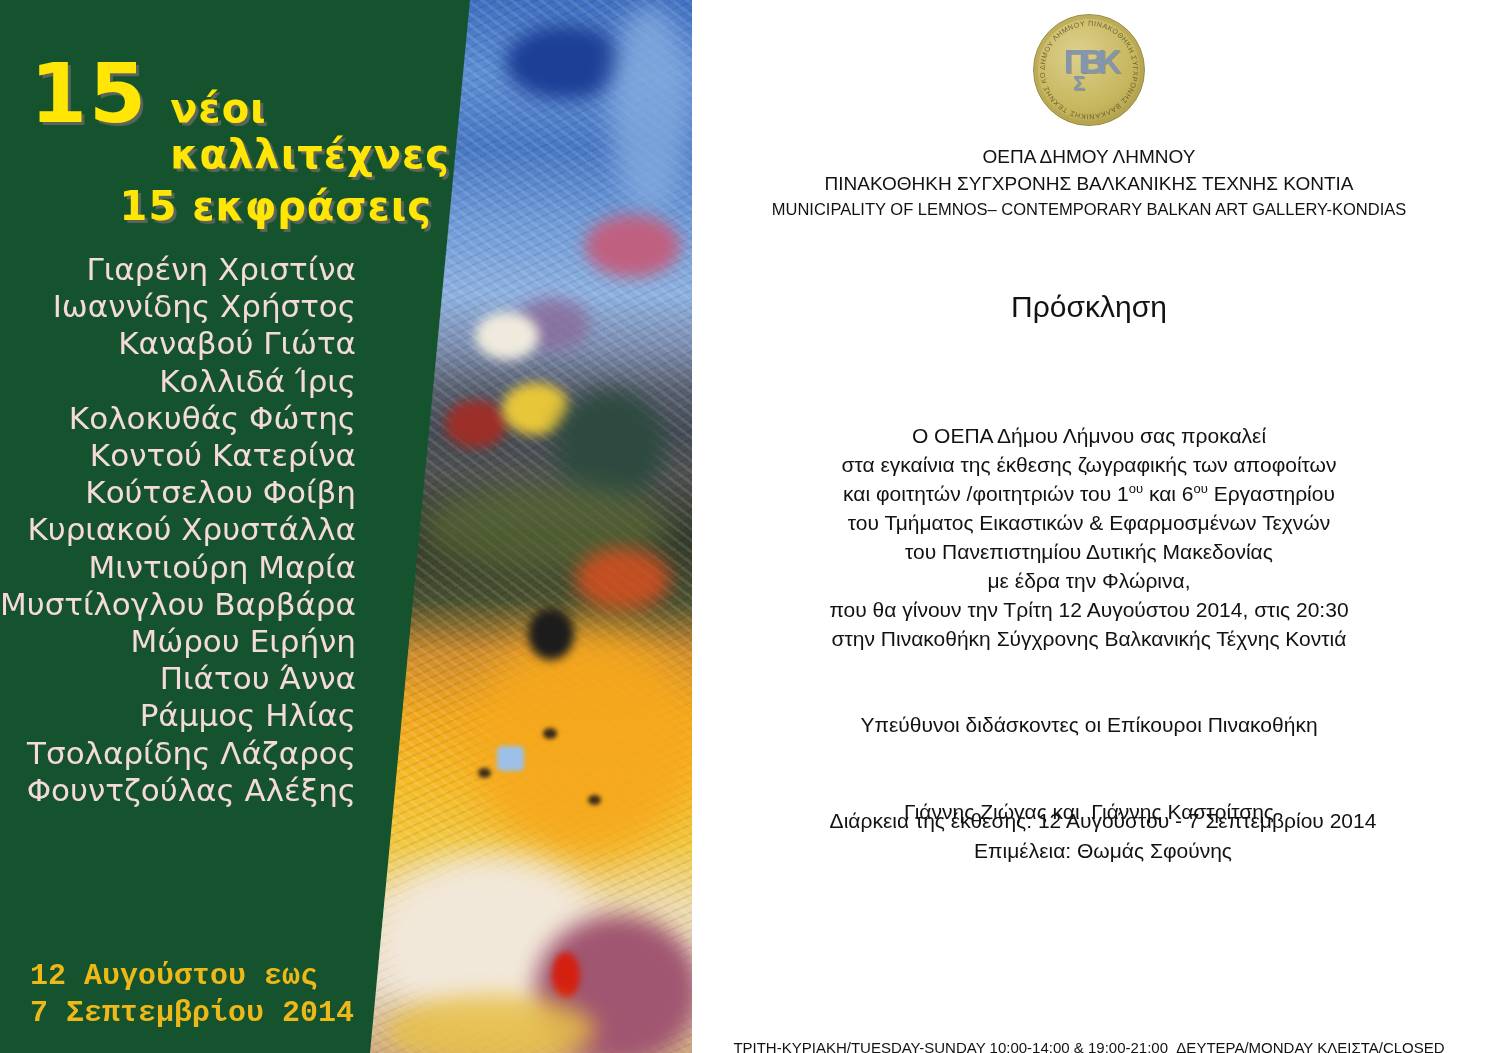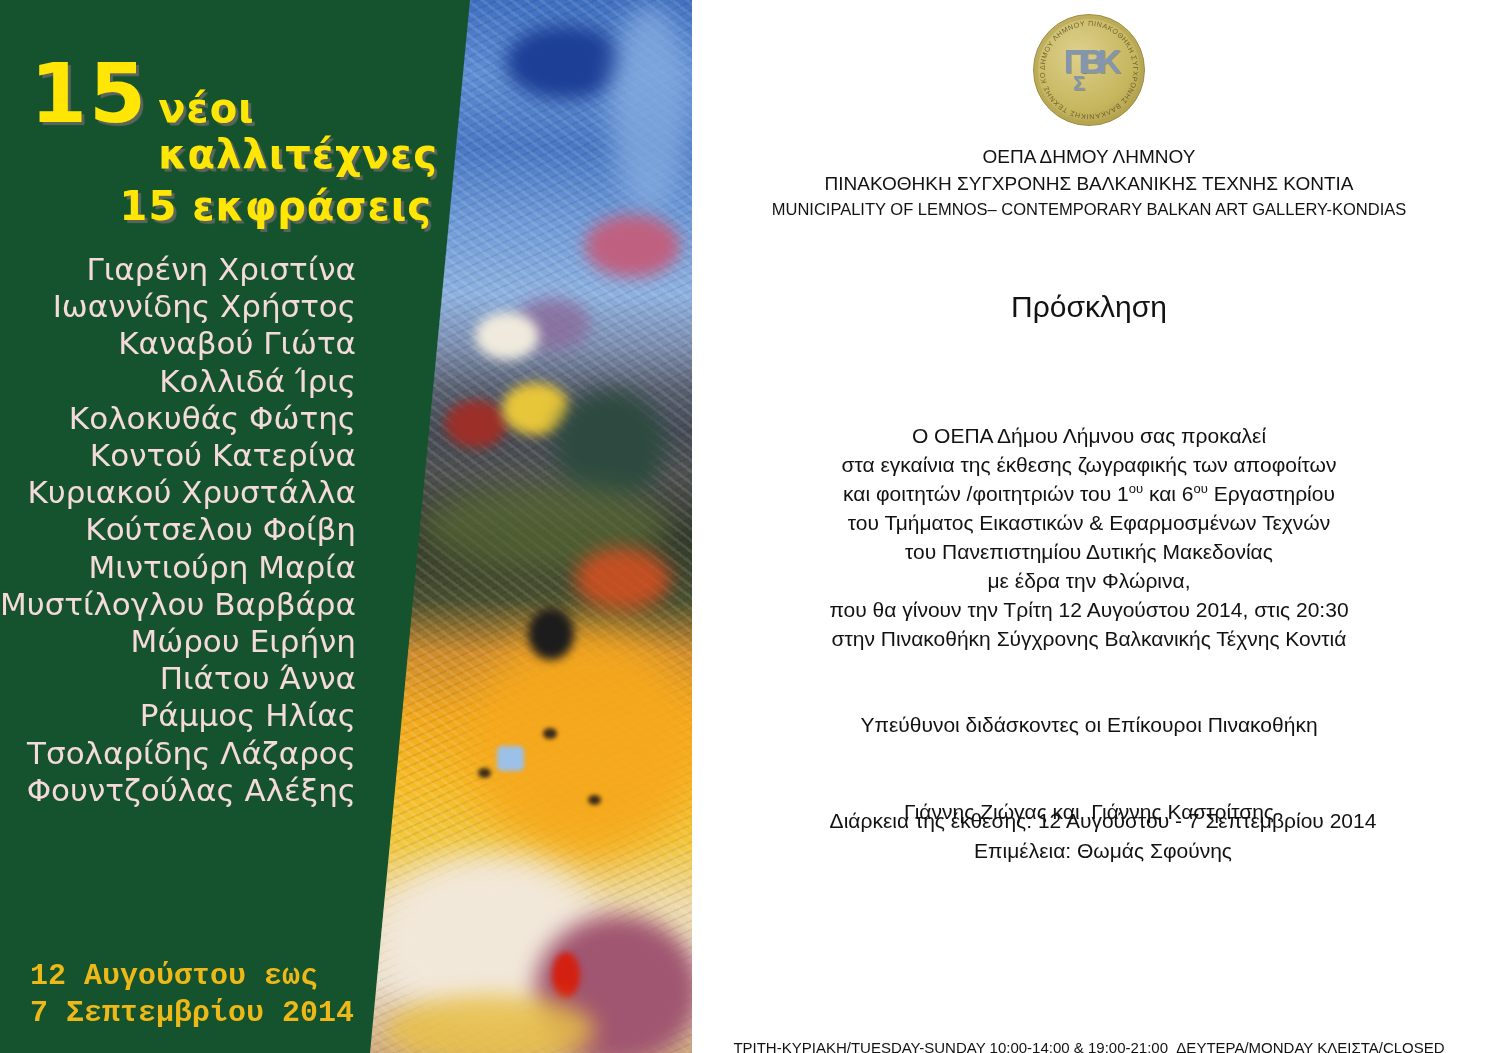--- a/index.html
+++ b/index.html
@@ -18,21 +18,21 @@
     background: #14532d;
   }
   .title-block {
     position: absolute; left: 30px; top: 55px; width: 402px;
     color: #ffe605; font-weight: bold;
     font-family: "DejaVu Sans", sans-serif;
     text-shadow: 3px 3px 1px rgba(105,105,100,0.85);
   }
   .title-line1 { display: flex; align-items: baseline; }
   .title-num { font-size: 82px; line-height: 0.95; letter-spacing: 2px; }
-  .title-rest { font-size: 40px; margin-left: 10px; letter-spacing: 1px; }
+  .title-rest { font-size: 40px; margin-left: 22px; letter-spacing: 1px; }
   .title-line2 { font-size: 40px; text-align: right; margin-top: 6px; letter-spacing: 1px; }
 
   .artists-list {
     position: absolute; left: 0; top: 251px; width: 356px;
     list-style: none; text-align: right;
     color: #f4dada; font-size: 31px; line-height: 37.2px;
     font-family: "DejaVu Sans", sans-serif;
     font-weight: normal;
   }
   .dates-block {
@@ -133,22 +133,22 @@
       <div class="title-line2">15 εκφράσεις</div>
     </div>
 
     <ul class="artists-list">
       <li>Γιαρένη Χριστίνα</li>
       <li>Ιωαννίδης Χρήστος</li>
       <li>Καναβού Γιώτα</li>
       <li>Κολλιδά Ίρις</li>
       <li>Κολοκυθάς Φώτης</li>
       <li>Κοντού Κατερίνα</li>
+      <li>Κούτσελου Φοίβη</li>
       <li>Κυριακού Χρυστάλλα</li>
-      <li>Κούτσελου Φοίβη</li>
       <li>Μιντιούρη Μαρία</li>
       <li>Μυστίλογλου Βαρβάρα</li>
       <li>Μώρου Ειρήνη</li>
       <li>Πιάτου Άννα</li>
       <li>Ράμμος Ηλίας</li>
       <li>Τσολαρίδης Λάζαρος</li>
       <li>Φουντζούλας Αλέξης</li>
     </ul>
 
     <div class="dates-block">

